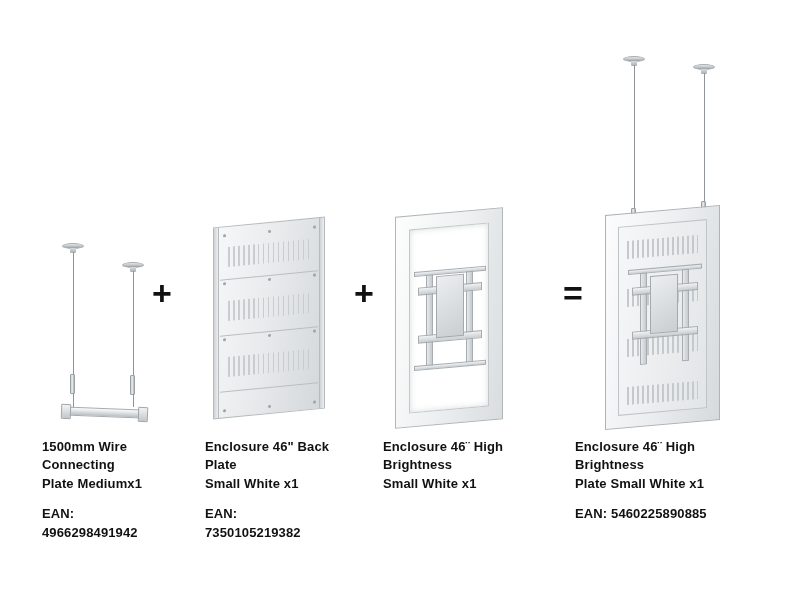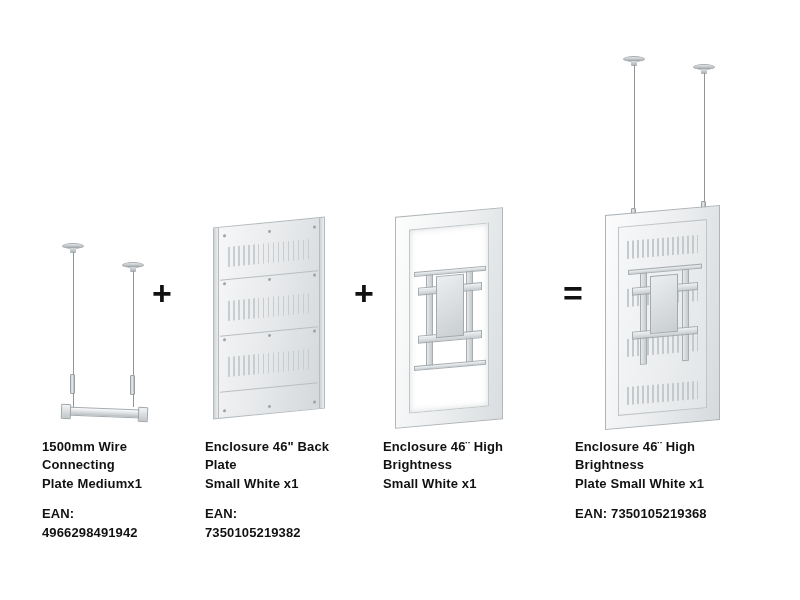--- a/index.html
+++ b/index.html
@@ -352,17 +352,17 @@
         <div class="mount-vrail" style="left:76px; top:60px; width:7px; height:92px;"></div>
         <div class="mount-hrail" style="left:26px; top:74px; width:66px; height:8px;"></div>
         <div class="mount-hrail" style="left:26px; top:118px; width:66px; height:8px;"></div>
         <div class="mount-plate" style="left:44px; top:64px; width:28px; height:58px;"></div>
         <div class="mount-hrail" style="left:22px; top:56px; width:74px; height:5px;"></div>
       </div>
     </div>
     <div class="caption">
       <span>Enclosure 46¨ High Brightness</span><br>
       <span>Plate Small White x1</span>
-      <span class="ean">EAN: 7350105219368</span>
+      <span class="ean">EAN: 5460225890885</span>
     </div>
   </div>
 
 </div>
 
 </body></html>

